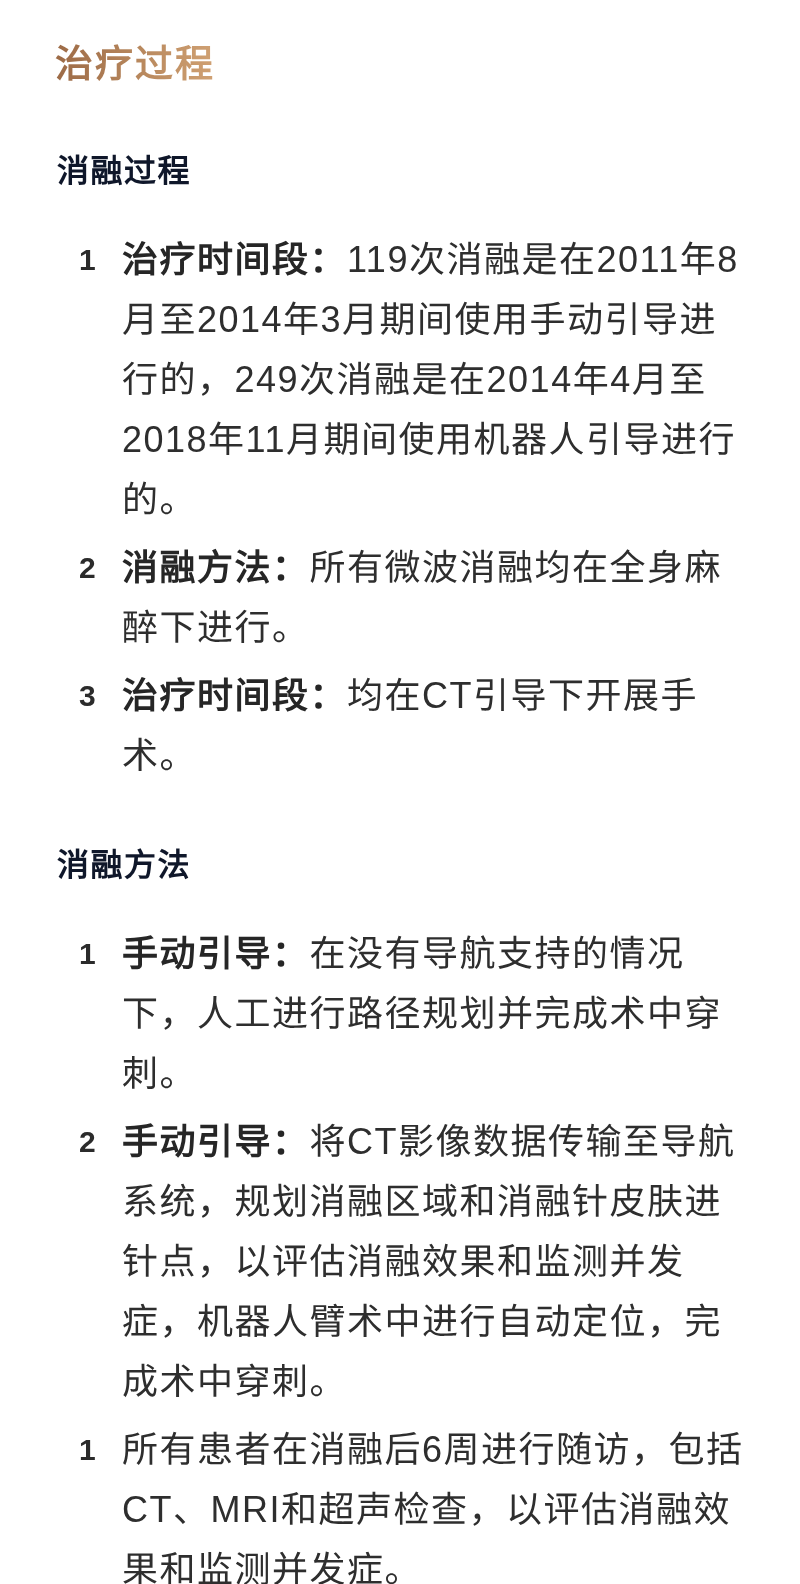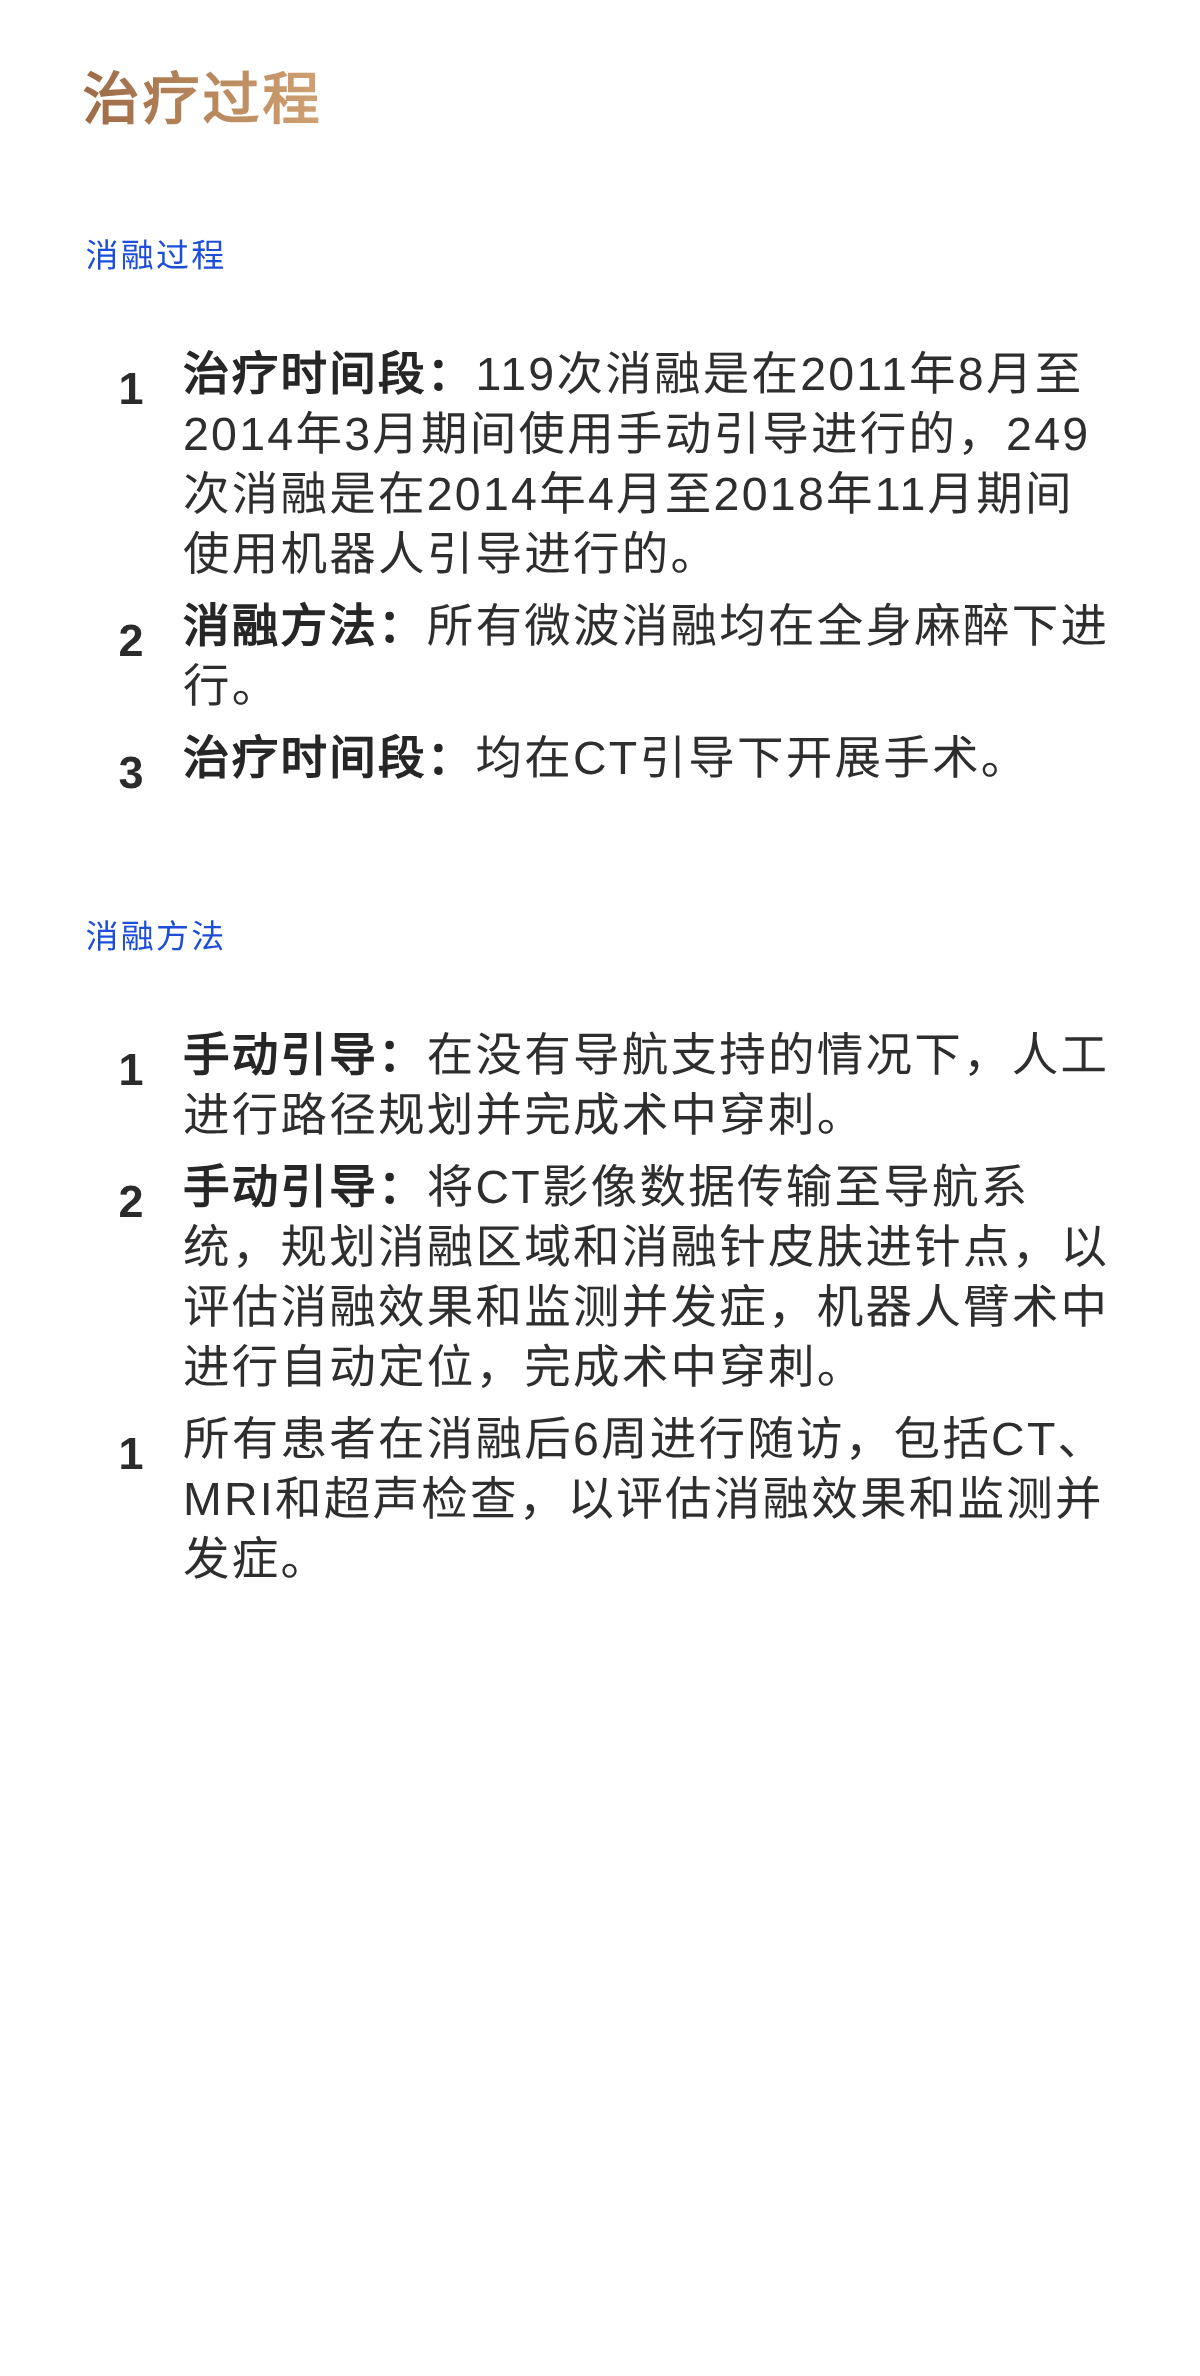--- a/index.html
+++ b/index.html
@@ -16,39 +16,39 @@
     color: #2b2b2b;
   }
 
   .page {
     padding: 42px 58px 0 55px;
   }
 
   
   .doc-title {
     display: inline-block;
-    font-family: Liberation Serif, serif;
+    font-family: Liberation Mono, monospace;
     font-size: 38px;
     line-height: 50px;
     font-weight: 700;
     letter-spacing: 2px;
     color: #b08257; 
     background: linear-gradient(90deg, #9c6a46 0%, #b9895e 55%, #d0a173 100%);
     -webkit-background-clip: text;
     background-clip: text;
     -webkit-text-fill-color: transparent;
   }
 
   
   .sec-heading {
-    font-size: 22px;
+    font-size: 32px;
     line-height: 38px;
-    font-weight: 400;
+    font-weight: 700;
     letter-spacing: 1.5px;
-    color: #1d4ed8;
+    color: #0f172a;
     margin: 60px 0 40px 2px;
   }
 
   
   .num-list {
     list-style: none;
   }
 
   .list-item {
     display: flex;
@@ -60,22 +60,22 @@
     flex: 0 0 43px;
     font-size: 30px;
     line-height: 60px;
     font-weight: 700;
     color: #2b2b2b;
   }
 
   .item-body {
     flex: 0 0 622px;
     max-width: 622px;
-    font-size: 31px;
-    line-height: 40px;
+    font-size: 36px;
+    line-height: 60px;
     letter-spacing: 1.5px;
     color: #2e2e2e;
   }
 
   .item-label {
     font-weight: 700;
     color: #262626;
   }
 </style>
 </head>

